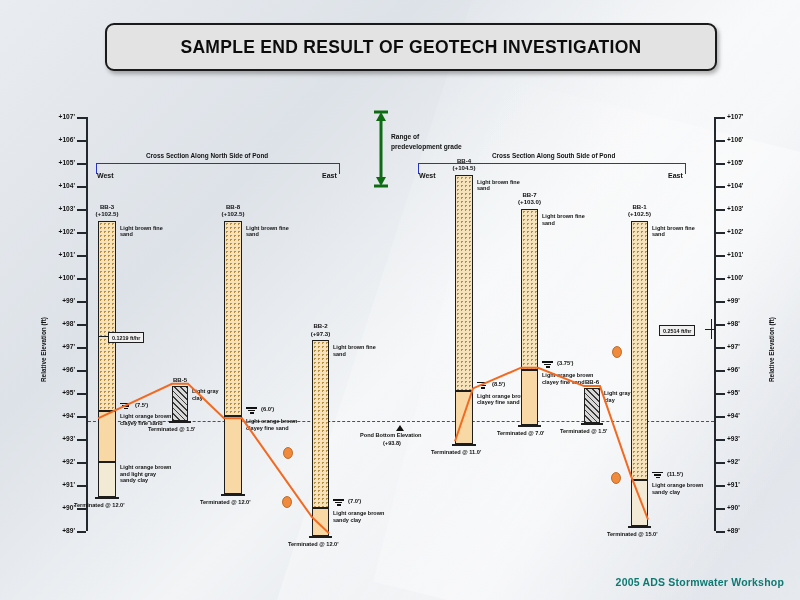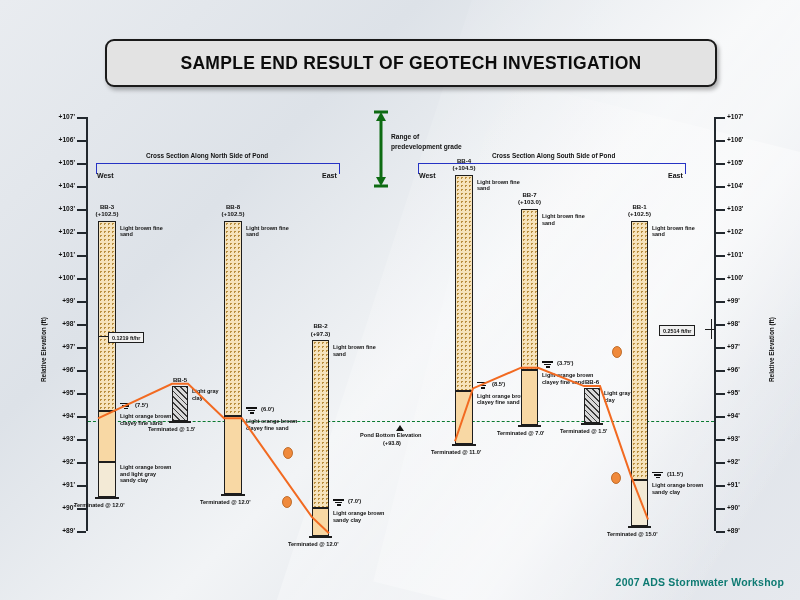--- a/index.html
+++ b/index.html
@@ -13,21 +13,21 @@
   
   .sheen { position:absolute; pointer-events:none; }
   .sheen1 { top:-120px; left:380px; width:600px; height:900px;
     background:linear-gradient(105deg, rgba(255,255,255,0) 0%, rgba(255,255,255,.55) 45%, rgba(255,255,255,0) 70%);
     transform:rotate(18deg); }
   .sheen2 { top:120px; left:430px; width:420px; height:520px;
     background:linear-gradient(110deg, rgba(255,255,255,0) 0%, rgba(255,255,255,.45) 50%, rgba(255,255,255,0) 80%);
     transform:rotate(14deg); }
 
   #title-bar {
-    position:absolute; left:105px; top:39px; width:612px; height:48px;
+    position:absolute; left:105px; top:23px; width:612px; height:48px;
     background:#e3e3e3; border:2px solid #1a1a1a; border-radius:9px;
     display:flex; align-items:center; justify-content:center;
     box-shadow:2px 3px 4px rgba(0,0,0,.30);
   }
   #title-bar .t { font-size:17.5px; font-weight:bold; letter-spacing:.3px; color:#0c0c0c; }
 
   .plot { position:absolute; left:0; top:0; width:800px; height:600px; }
 
   
   .axis-line { position:absolute; width:2px; background:#22282e; }
@@ -350,13 +350,13 @@
     <polygon points="381,186 376,177 386,177" fill="#0d6b12"></polygon>
     <line x1="374" y1="186" x2="388" y2="186" stroke="#0d6b12" stroke-width="3"></line>
     <polyline points="98,418.2999999999999 172,383.7999999999999 188,383.7999999999999 224,418.2999999999999 242,418.2999999999999 312,517.2 329,533.3" fill="none" stroke="#f26a21" stroke-width="2"></polyline>
     <polyline points="455,441.2999999999999 473,388.3999999999999 521,367.70000000000016 538,367.70000000000016 584,386.1000000000001 600,386.1000000000001 631,475.7999999999999 648,519.5" fill="none" stroke="#f26a21" stroke-width="2"></polyline>
     <ellipse cx="288" cy="453" rx="4.5" ry="5.5" fill="#f08a3c" stroke="#b35a14" stroke-width="0.8"></ellipse>
     <ellipse cx="287" cy="502" rx="4.5" ry="5.5" fill="#f08a3c" stroke="#b35a14" stroke-width="0.8"></ellipse>
     <ellipse cx="617" cy="352" rx="4.5" ry="5.5" fill="#f08a3c" stroke="#b35a14" stroke-width="0.8"></ellipse>
     <ellipse cx="616" cy="478" rx="4.5" ry="5.5" fill="#f08a3c" stroke="#b35a14" stroke-width="0.8"></ellipse>
   </svg>
 
-<div class="footer">2007 ADS Stormwater Workshop</div>
+<div class="footer">2005 ADS Stormwater Workshop</div>
 
 </body></html>

